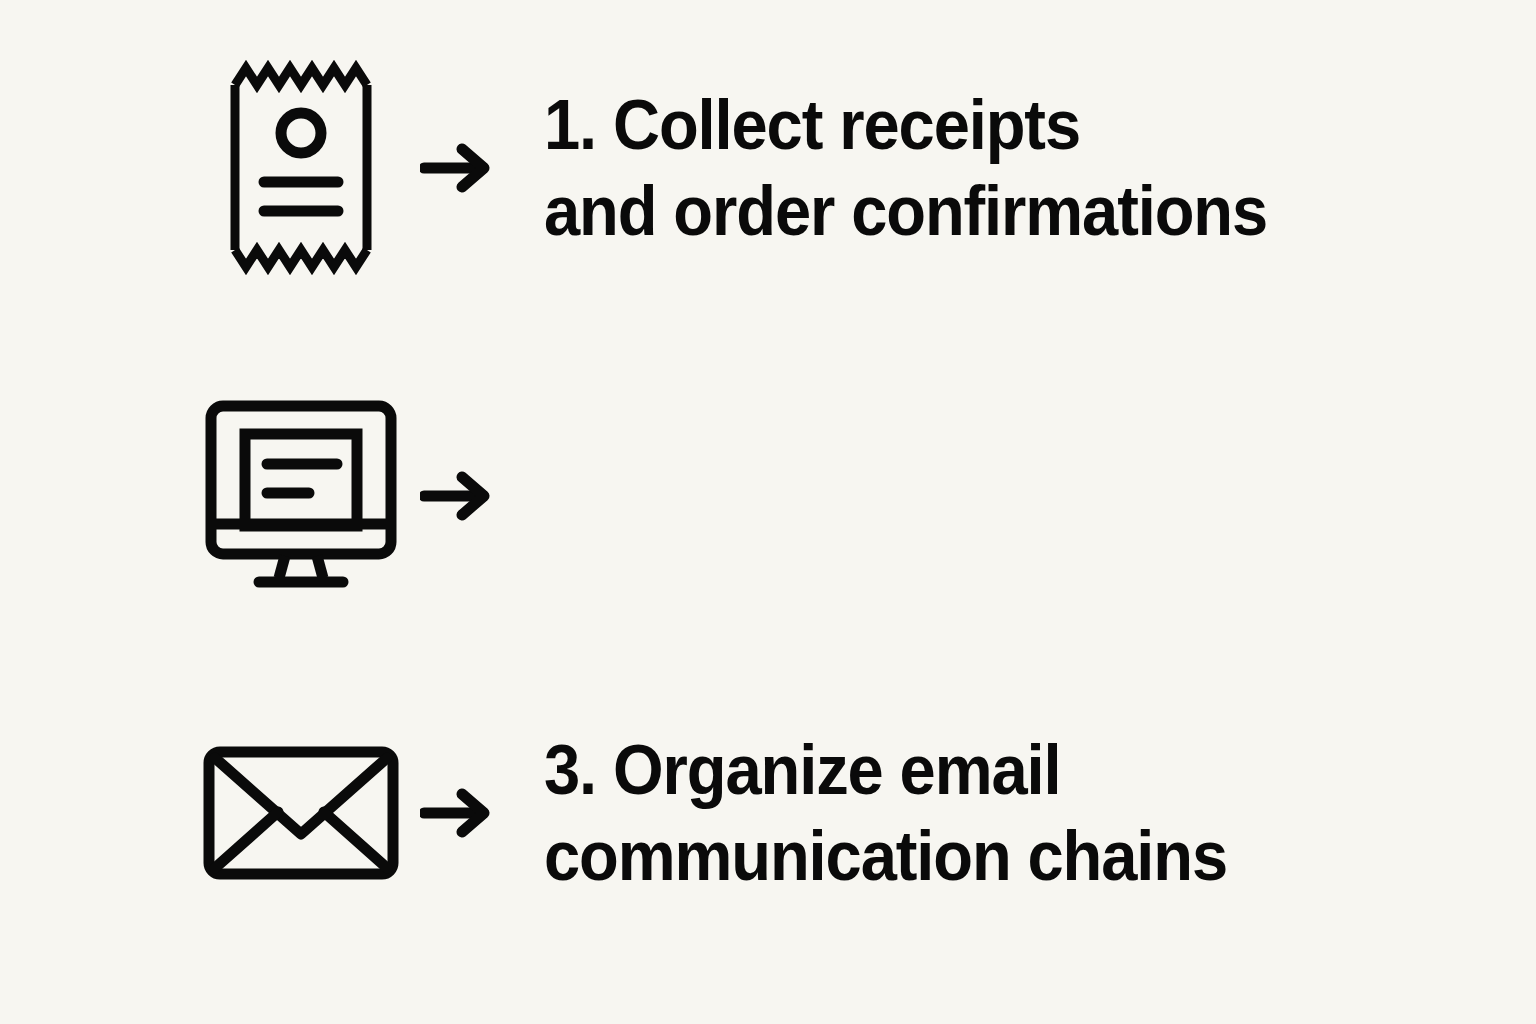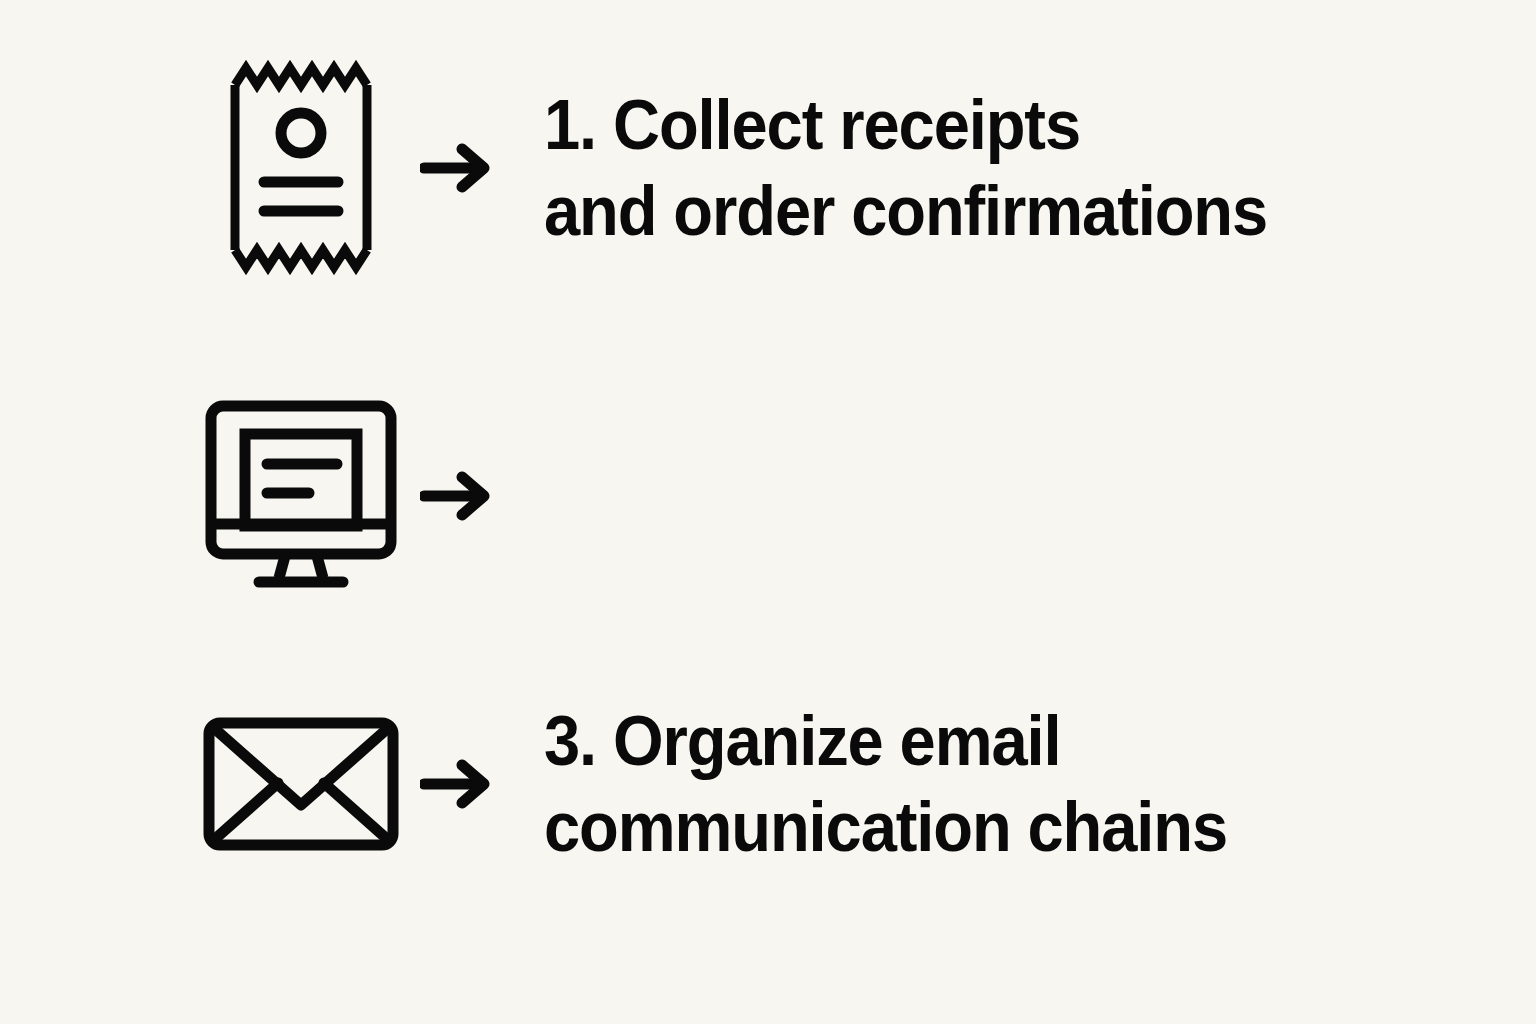--- a/index.html
+++ b/index.html
@@ -65,21 +65,21 @@
     letter-spacing: -1.2px;
     color: #0A0A0A;
     white-space: nowrap;
     transform: scaleX(0.93);
     transform-origin: left center;
   }
 
   
   #row-1 { top: 60px; }
   #row-2 { top: 388px; }
-  #row-3 { top: 676px; align-items: center; }
+  #row-3 { top: 705px; align-items: center; }
 </style>
 </head>
 <body>
 
 <div id="canvas">
 
   <div class="step-row" id="row-1">
 
     <div class="icon-cell">
       <svg width="150" height="225" viewBox="0 0 150 225" aria-hidden="true">

